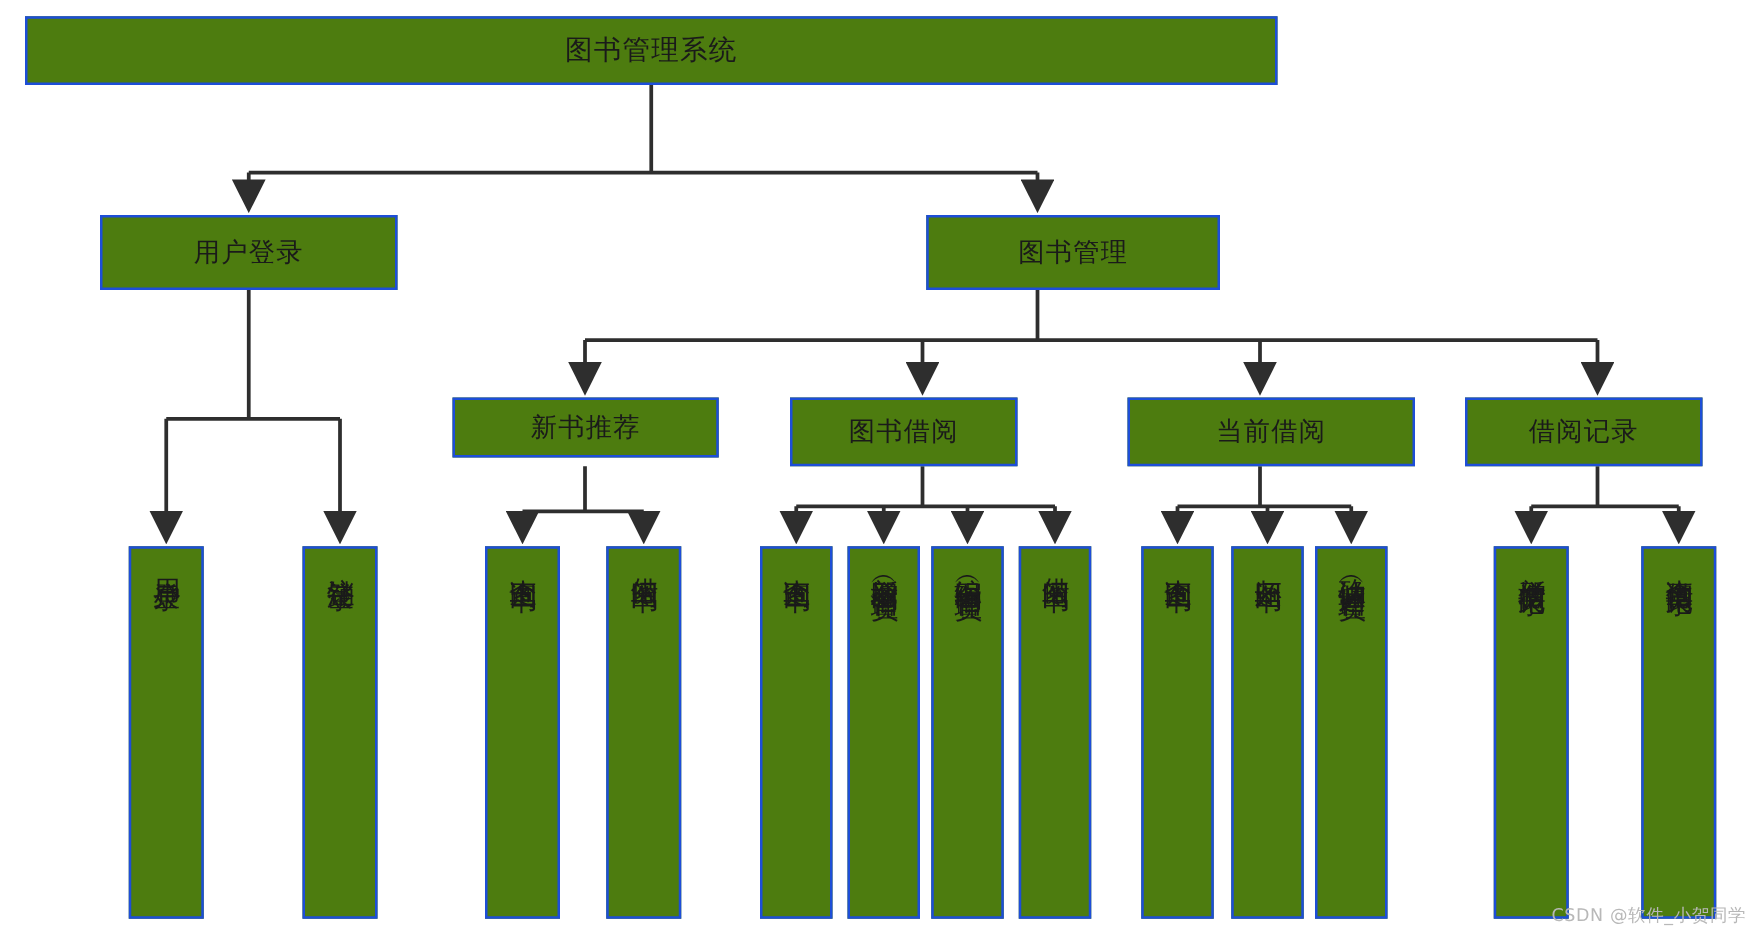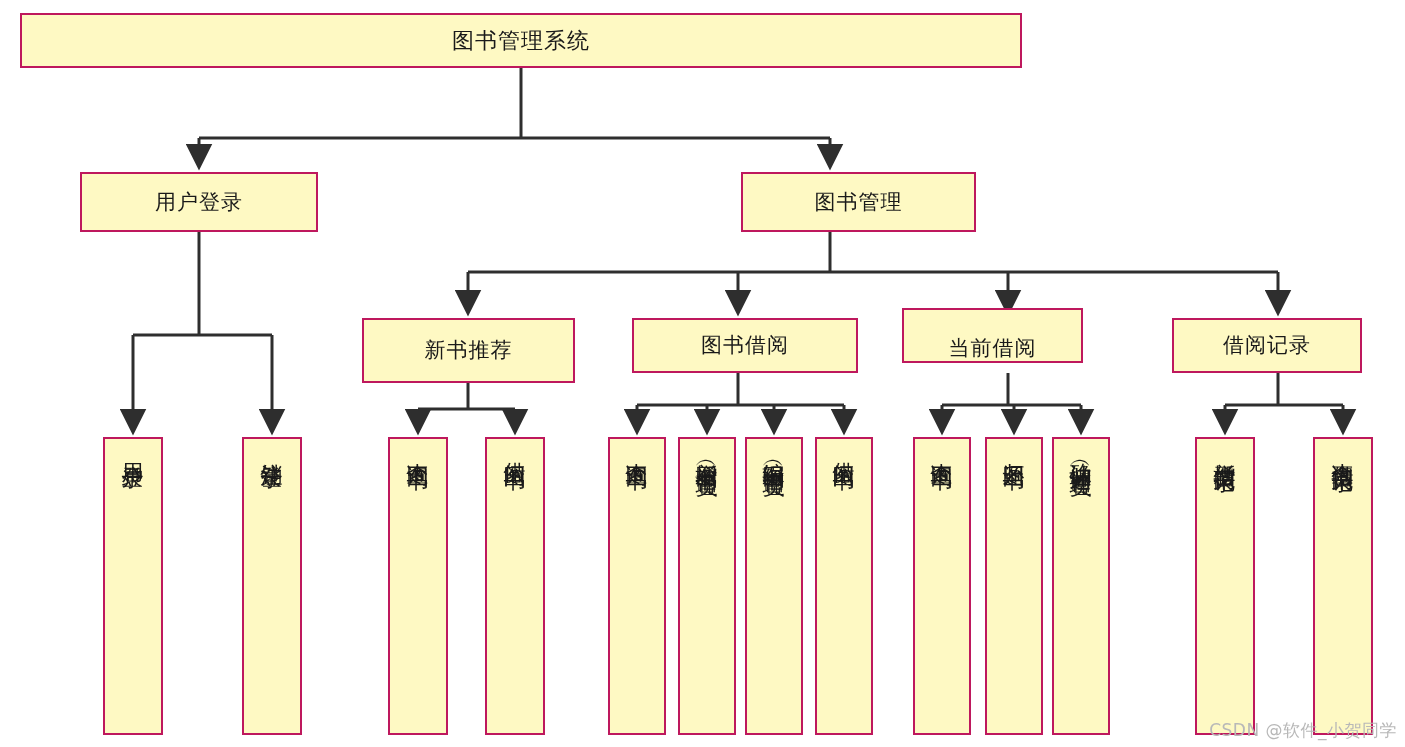--- a/index.html
+++ b/index.html
@@ -21,22 +21,22 @@
     position: absolute;
     left: 0;
     top: 0;
     width: 1405px;
     height: 747px;
     pointer-events: none;
   }
   .node {
     position: absolute;
     box-sizing: border-box;
-    background: #fef9c3;
-    border: 2px solid #be185d;
+    background: #4d7c0f;
+    border: 2px solid #1d4ed8;
     display: flex;
     align-items: center;
     justify-content: center;
     color: #1a1a1a;
   }
   .node .lbl {
     display: block;
     text-align: center;
     line-height: 1.18;
     letter-spacing: 1px;
@@ -60,21 +60,21 @@
     text-orientation: upright;
     font-size: 22px;
     line-height: 1.05;
     letter-spacing: 2px;
     white-space: nowrap;
   }
   .watermark {
     position: absolute;
     right: 8px;
     bottom: 5px;
-    font-size: 17px;
+    font-size: 14px;
     color: #b8b8b8;
     letter-spacing: 0.5px;
     white-space: nowrap;
     pointer-events: none;
   }
 </style>
 </head>
 <body>
 
 <div id="canvas">
@@ -133,27 +133,27 @@
     <span class="lbl">图书管理系统</span>
   </div>
 
   <div class="node horiz" style="left:80px; top:172px; width:238px; height:60px;">
     <span class="lbl">用户登录</span>
   </div>
   <div class="node horiz" style="left:741px; top:172px; width:235px; height:60px;">
     <span class="lbl">图书管理</span>
   </div>
 
-  <div class="node horiz" style="left:362px; top:318px; width:213px; height:65px;">
+  <div class="node horiz" style="left:362px; top:318px; width:213px; height:48px;">
     <span class="lbl">新书推荐</span>
   </div>
-  <div class="node horiz" style="left:632px; top:318px; width:226px; height:55px;">
+  <div class="node horiz" style="left:632px; top:318px; width:182px; height:55px;">
     <span class="lbl">图书借阅</span>
   </div>
-  <div class="node horiz" style="left:902px; top:308px; width:181px; height:55px;align-items:flex-end;">
+  <div class="node horiz" style="left:902px; top:318px; width:230px; height:55px;">
     <span class="lbl">当前借阅</span>
   </div>
   <div class="node horiz" style="left:1172px; top:318px; width:190px; height:55px;">
     <span class="lbl">借阅记录</span>
   </div>
 
   <div class="node vert" style="left:103px; top:437px; width:60px; height:298px;">
     <span class="lbl">用户登录</span>
   </div>
   <div class="node vert" style="left:242px; top:437px; width:60px; height:298px;">

